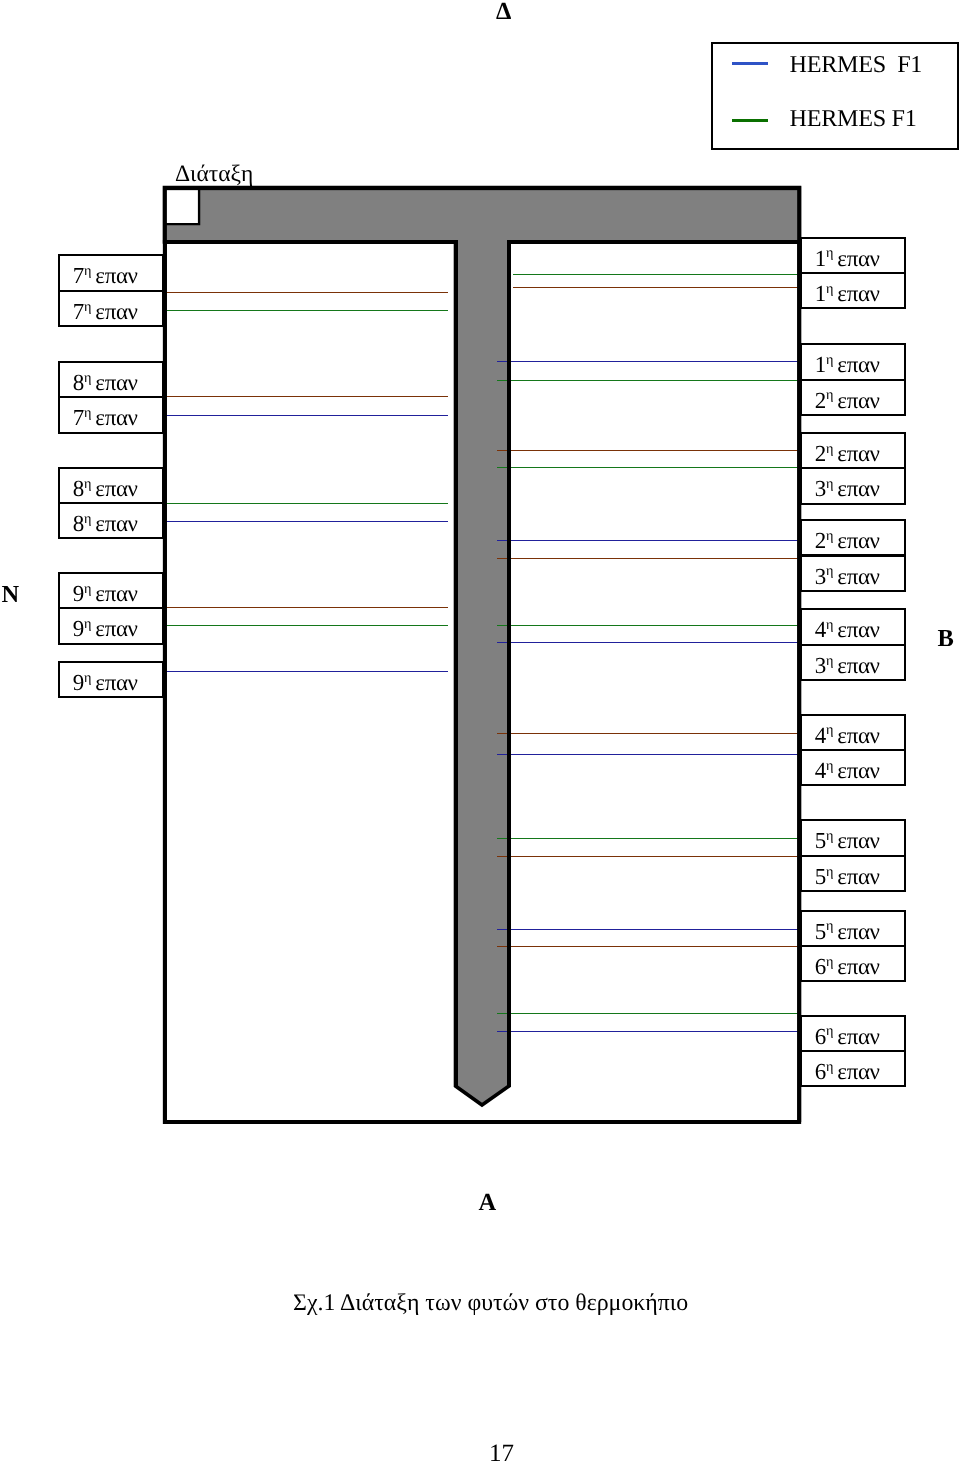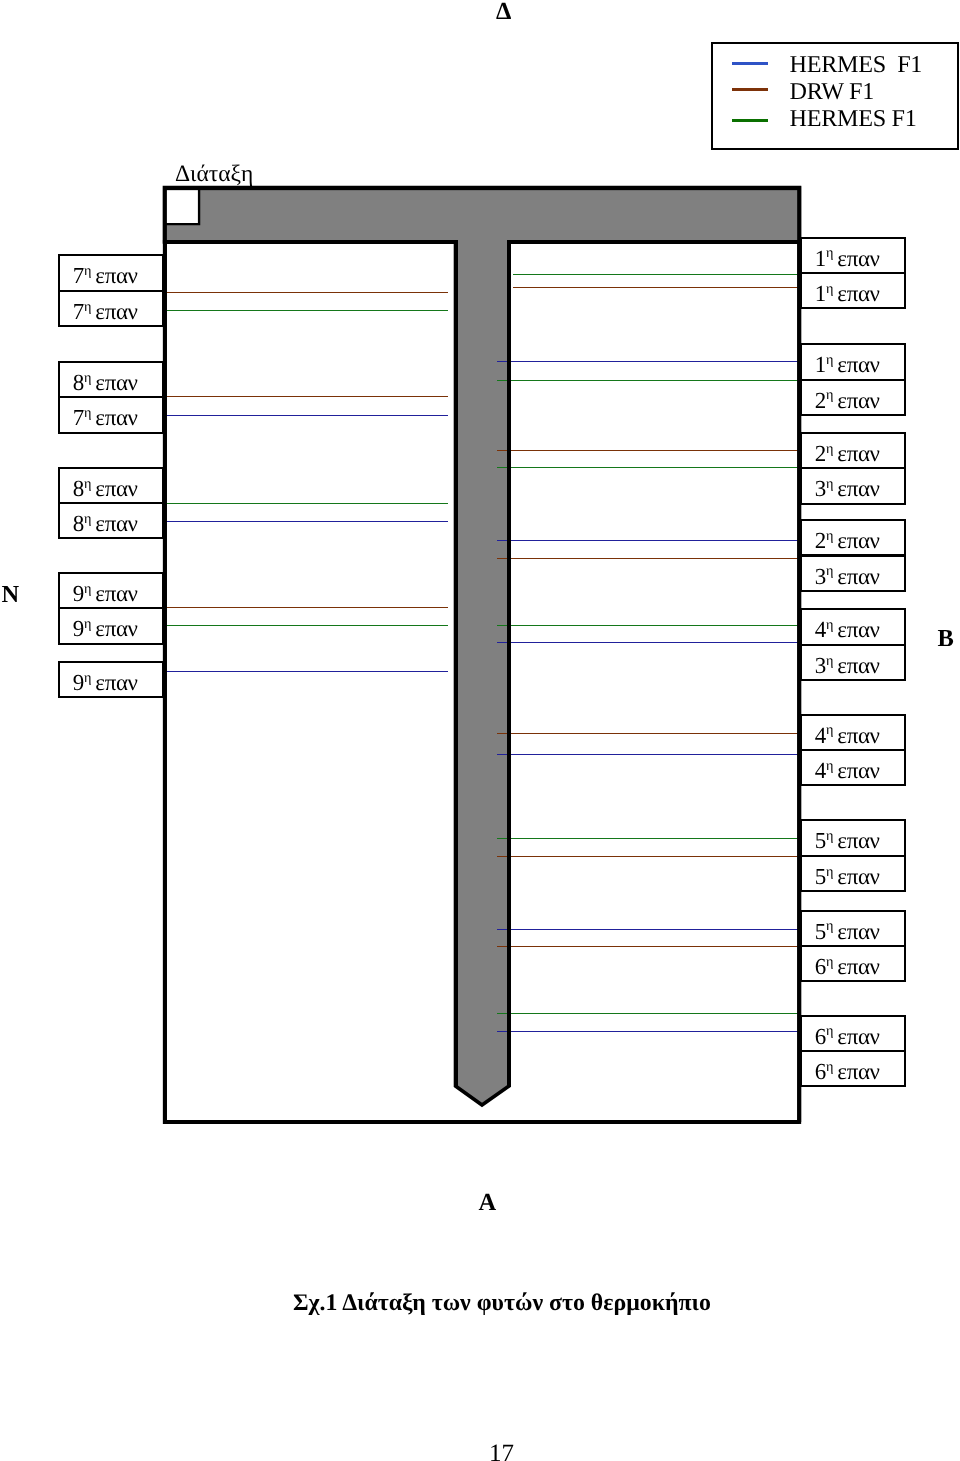--- a/index.html
+++ b/index.html
@@ -23,21 +23,21 @@
   #greenhouse-fill{z-index:0;}
   #greenhouse-walls{z-index:2;pointer-events:none;}
 
   .cline{position:absolute;height:1.45px;z-index:1;}
 
   .lbl{position:absolute;z-index:3;border:2.2px solid #000;box-sizing:border-box;background:#fff;
        font-size:23px;line-height:39px;text-align:center;white-space:nowrap;color:#000;
        letter-spacing:-0.35px;padding-right:11px;}
   .lbl sup{font-size:0.62em;line-height:0;vertical-align:baseline;position:relative;top:-8.2px;}
 
-  #caption{position:absolute;font-weight:bold;font-size:23.85px;white-space:nowrap;line-height:1;}
+  #caption{position:absolute;font-weight:normal;font-size:23.85px;white-space:nowrap;line-height:1;}
   #pagenum{position:absolute;font-size:25px;line-height:1;}
   #entrance-label{position:absolute;font-size:23.5px;line-height:1;white-space:nowrap;}
 </style>
 </head>
 <body>
 
 <div id="page">
 <div id="diagram">
 
   <svg id="greenhouse-fill" viewBox="0 0 960 1461">
@@ -47,24 +47,20 @@
 
   <div class="compass" style="left:496px;top:-0.5px">Δ</div>
   <div class="compass" style="left:1.5px;top:582.5px">Ν</div>
   <div class="compass" style="left:937.5px;top:627px">Β</div>
   <div class="compass" style="left:478.5px;top:1191px">Α</div>
 
   <div id="legend">
     <div class="legend-row" style="top:9.5px">
       <span class="legend-swatch" style="background:#2f53c6;top:8.0px"></span>
       <span class="legend-text">HERMES  F1</span>
-    </div>
-    <div class="legend-row" style="top:37.0px">
-      <span class="legend-swatch" style="background:#7d3209;top:6.5px"></span>
-      <span class="legend-text">DRW F1</span>
     </div>
     <div class="legend-row" style="top:63.5px">
       <span class="legend-swatch" style="background:#0a7000;top:11.0px"></span>
       <span class="legend-text">HERMES F1</span>
     </div>
   </div>
 
   <div id="entrance-label" style="left:175px;top:163px">Διάταξη</div>
 
     <div class="cline" style="left:164px;top:292px;width:284px;background:#7a3208"></div>

